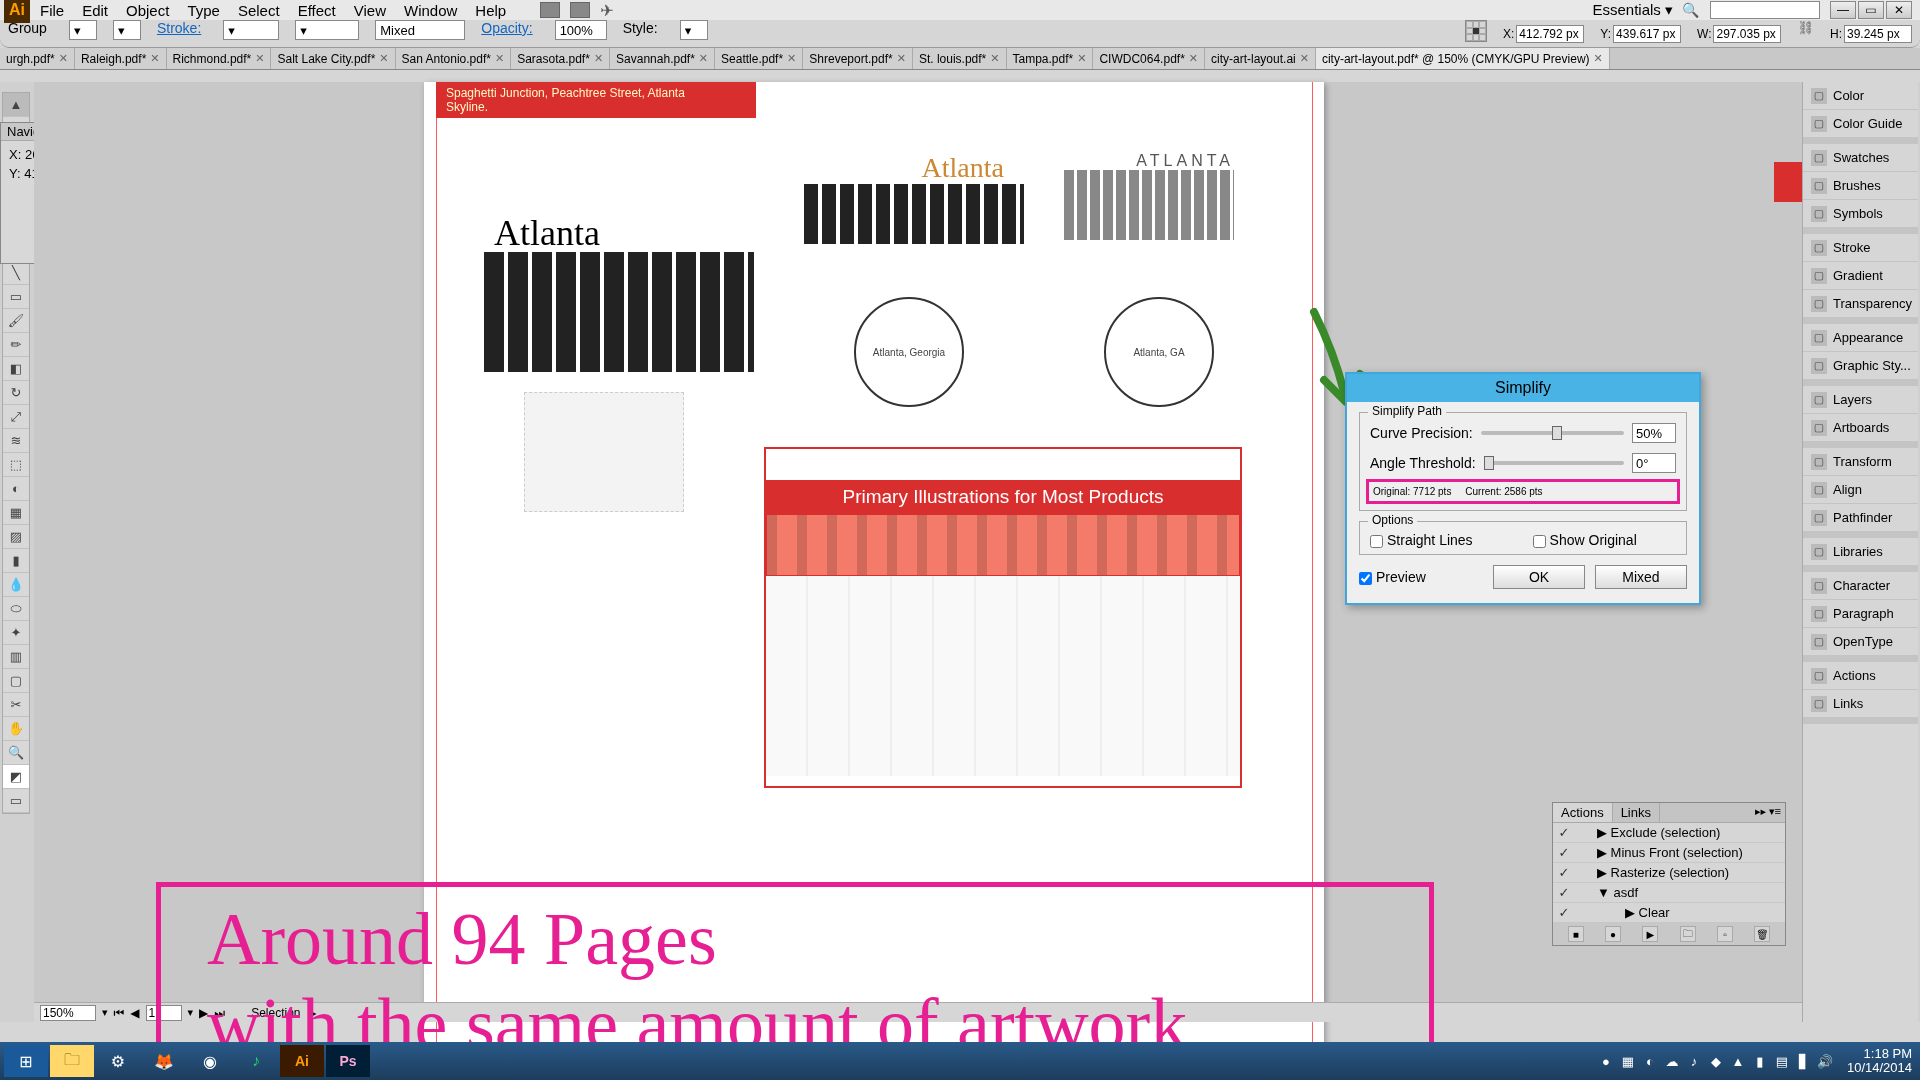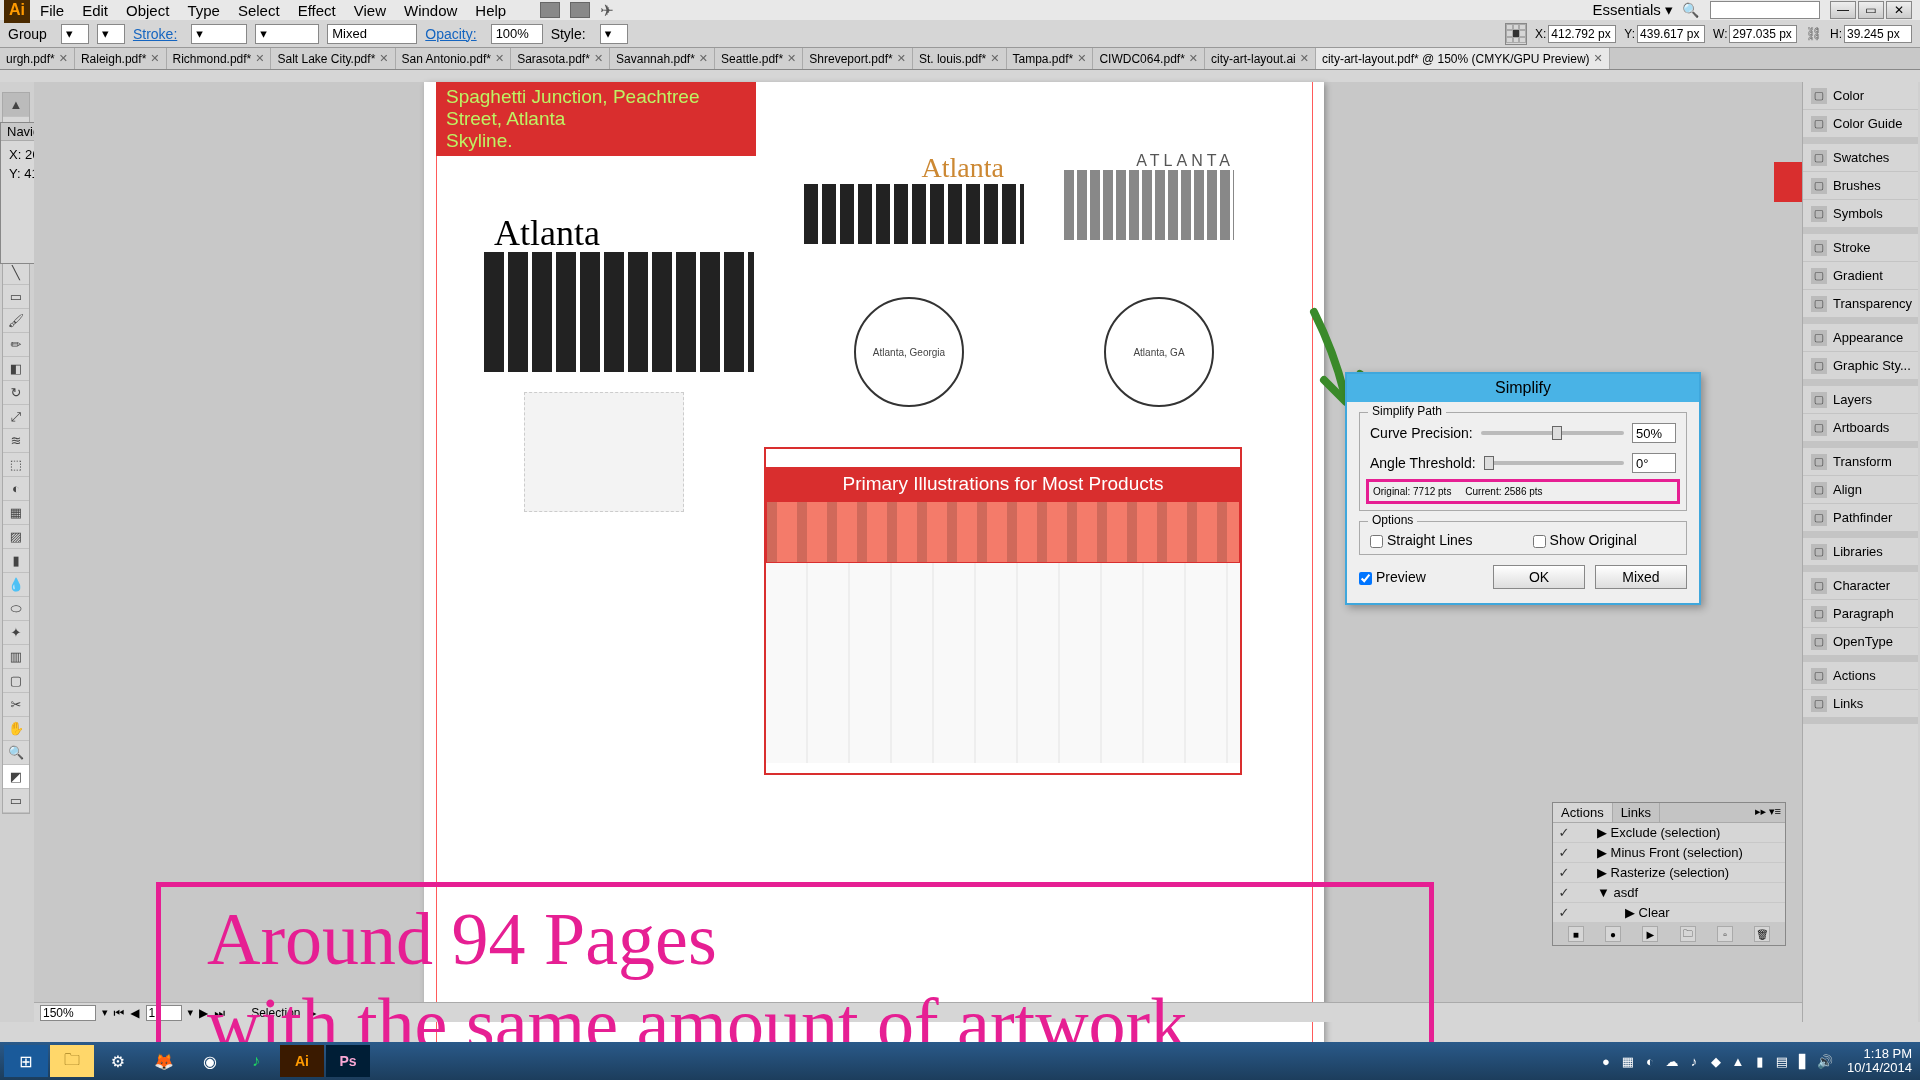--- a/index.html
+++ b/index.html
@@ -9,21 +9,21 @@
 .app-frame { position: absolute; top: 0; left: 0; right: 0; bottom: 38px; background: #d6d6d6; }
 .menubar { height: 20px; background: #e8e8e8; display: flex; align-items: center; font-size: 15px; padding-left: 4px; }
 .ai-logo { width: 26px; height: 26px; background: #4a2a00; color: #ff9a00; font-weight: bold; font-size: 16px; display: flex; align-items: center; justify-content: center; margin-right: 10px; }
 .menubar .menu-item { margin-right: 18px; cursor: pointer; }
 .menubar .right-group { margin-left: auto; display: flex; align-items: center; gap: 10px; margin-right: 8px; }
 .search-box { width: 110px; height: 18px; border: 1px solid #888; background: #fff; }
 .win-btns { display: flex; gap: 2px; }
 .win-btn { width: 26px; height: 18px; background: linear-gradient(#eee,#ccc); border: 1px solid #888; font-size: 12px; display: flex; align-items: center; justify-content: center; cursor: pointer; }
 
 
-.control-bar { height: 28px; background: #d6d6d6; border-bottom: 1px solid #999; display: flex; align-items: center; font-size: 14px; padding: 0 8px; gap: 8px; }
+.control-bar { height: 28px; background: #d6d6d6; border-bottom: 1px solid #999; display: flex; font-size: 14px; padding: 0 8px; gap: 16px; border-radius: 9px; }
 .cb-label { margin-right: 6px; }
 .cb-dropdown { height: 20px; border: 1px solid #888; background: #fff; font-size: 13px; display: inline-flex; align-items: center; padding: 0 4px; }
 .cb-spacer { flex: 1; }
 .xform-ctrl { display: flex; align-items: center; gap: 2px; font-size: 12px; }
 .xform-ctrl input { width: 68px; height: 18px; border: 1px solid #888; font-size: 12px; padding: 0 2px; }
 
 
 .doc-tabs { height: 22px; background: #c8c8c8; border-bottom: 1px solid #888; display: flex; align-items: stretch; font-size: 12px; overflow: hidden; }
 .doc-tab { padding: 4px 6px; border-right: 1px solid #aaa; display: flex; align-items: center; gap: 4px; background: #d0d0d0; cursor: pointer; white-space: nowrap; }
 .doc-tab.active { background: #e8e8e8; }
@@ -39,22 +39,22 @@
 .info-panel { position: absolute; left: 0; top: 40px; width: 222px; height: 142px; background: #d8d8d8; border: 1px solid #888; font-size: 13px; }
 .info-header { height: 18px; background: #c8c8c8; display: flex; align-items: center; padding: 0 6px; border-bottom: 1px solid #aaa; gap: 10px; }
 .info-body { padding: 6px 8px; display: grid; grid-template-columns: 1fr 1fr; gap: 4px 10px; font-size: 13px; }
 
 
 .canvas-holder { position: absolute; left: 34px; right: 26px; top: 0; bottom: 0; background: #c8c8c8; }
 .artboard { position: absolute; left: 390px; top: 0; width: 900px; height: 990px; background: #fff; box-shadow: 2px 2px 6px rgba(0,0,0,0.3); }
 .artboard2 { position: absolute; left: 1740px; top: 80px; width: 80px; height: 40px; background: #d92e2e; }
 .guide-v { position: absolute; top: 0; bottom: 0; width: 1px; background: #ff5a5a; }
 .guide-v.g1 { left: 12px; } .guide-v.g2 { left: calc(100% - 12px); }
-.red-caption { background: #d92e2e; color: #bef264; padding: 4px 10px; font-size: 19px; width: 320px; }
-.primary-header { background: #d92e2e; color: #fff; padding: 6px 10px; font-size: 19px; text-align: center; margin-top: 18px; }
+.red-caption { background: #d92e2e; color: #fef9c3; padding: 4px 10px; font-size: 12px; width: 320px; }
+.primary-header { background: #d92e2e; color: #fff; padding: 6px 10px; font-size: 19px; text-align: center; margin-top: 31px; }
 .primary-box { border: 2px solid #d92e2e; width: 478px; padding-bottom: 10px; }
 .badge-circle { width: 110px; height: 110px; border: 2px solid #333; border-radius: 50%; display: flex; align-items: center; justify-content: center; font-size: 10px; color: #444; }
 .prim-art { height: 200px; background: repeating-linear-gradient(90deg,#f9f9f9,#f9f9f9 40px,#eee 40px,#eee 42px); }
 .sel-band { height: 62px; background: #f47b6a; background-image: repeating-linear-gradient(90deg, rgba(0,0,0,0.15) 0 10px, transparent 10px 30px); border: 1px solid #d92e2e; }
 
 
 .dialog { position: absolute; left: 1345px; top: 290px; width: 356px; background: #efefef; border: 2px solid #3fa7dc; box-shadow: 3px 3px 8px rgba(0,0,0,0.3); font-size: 14px; }
 .dialog-title { background: #49b3e6; color: #000; text-align: center; padding: 5px 0; font-size: 16px; }
 .dialog-body { padding: 10px 12px 14px 12px; }
 .fieldset { border: 1px solid #aaa; padding: 10px 10px 6px 10px; margin-bottom: 10px; position: relative; }

